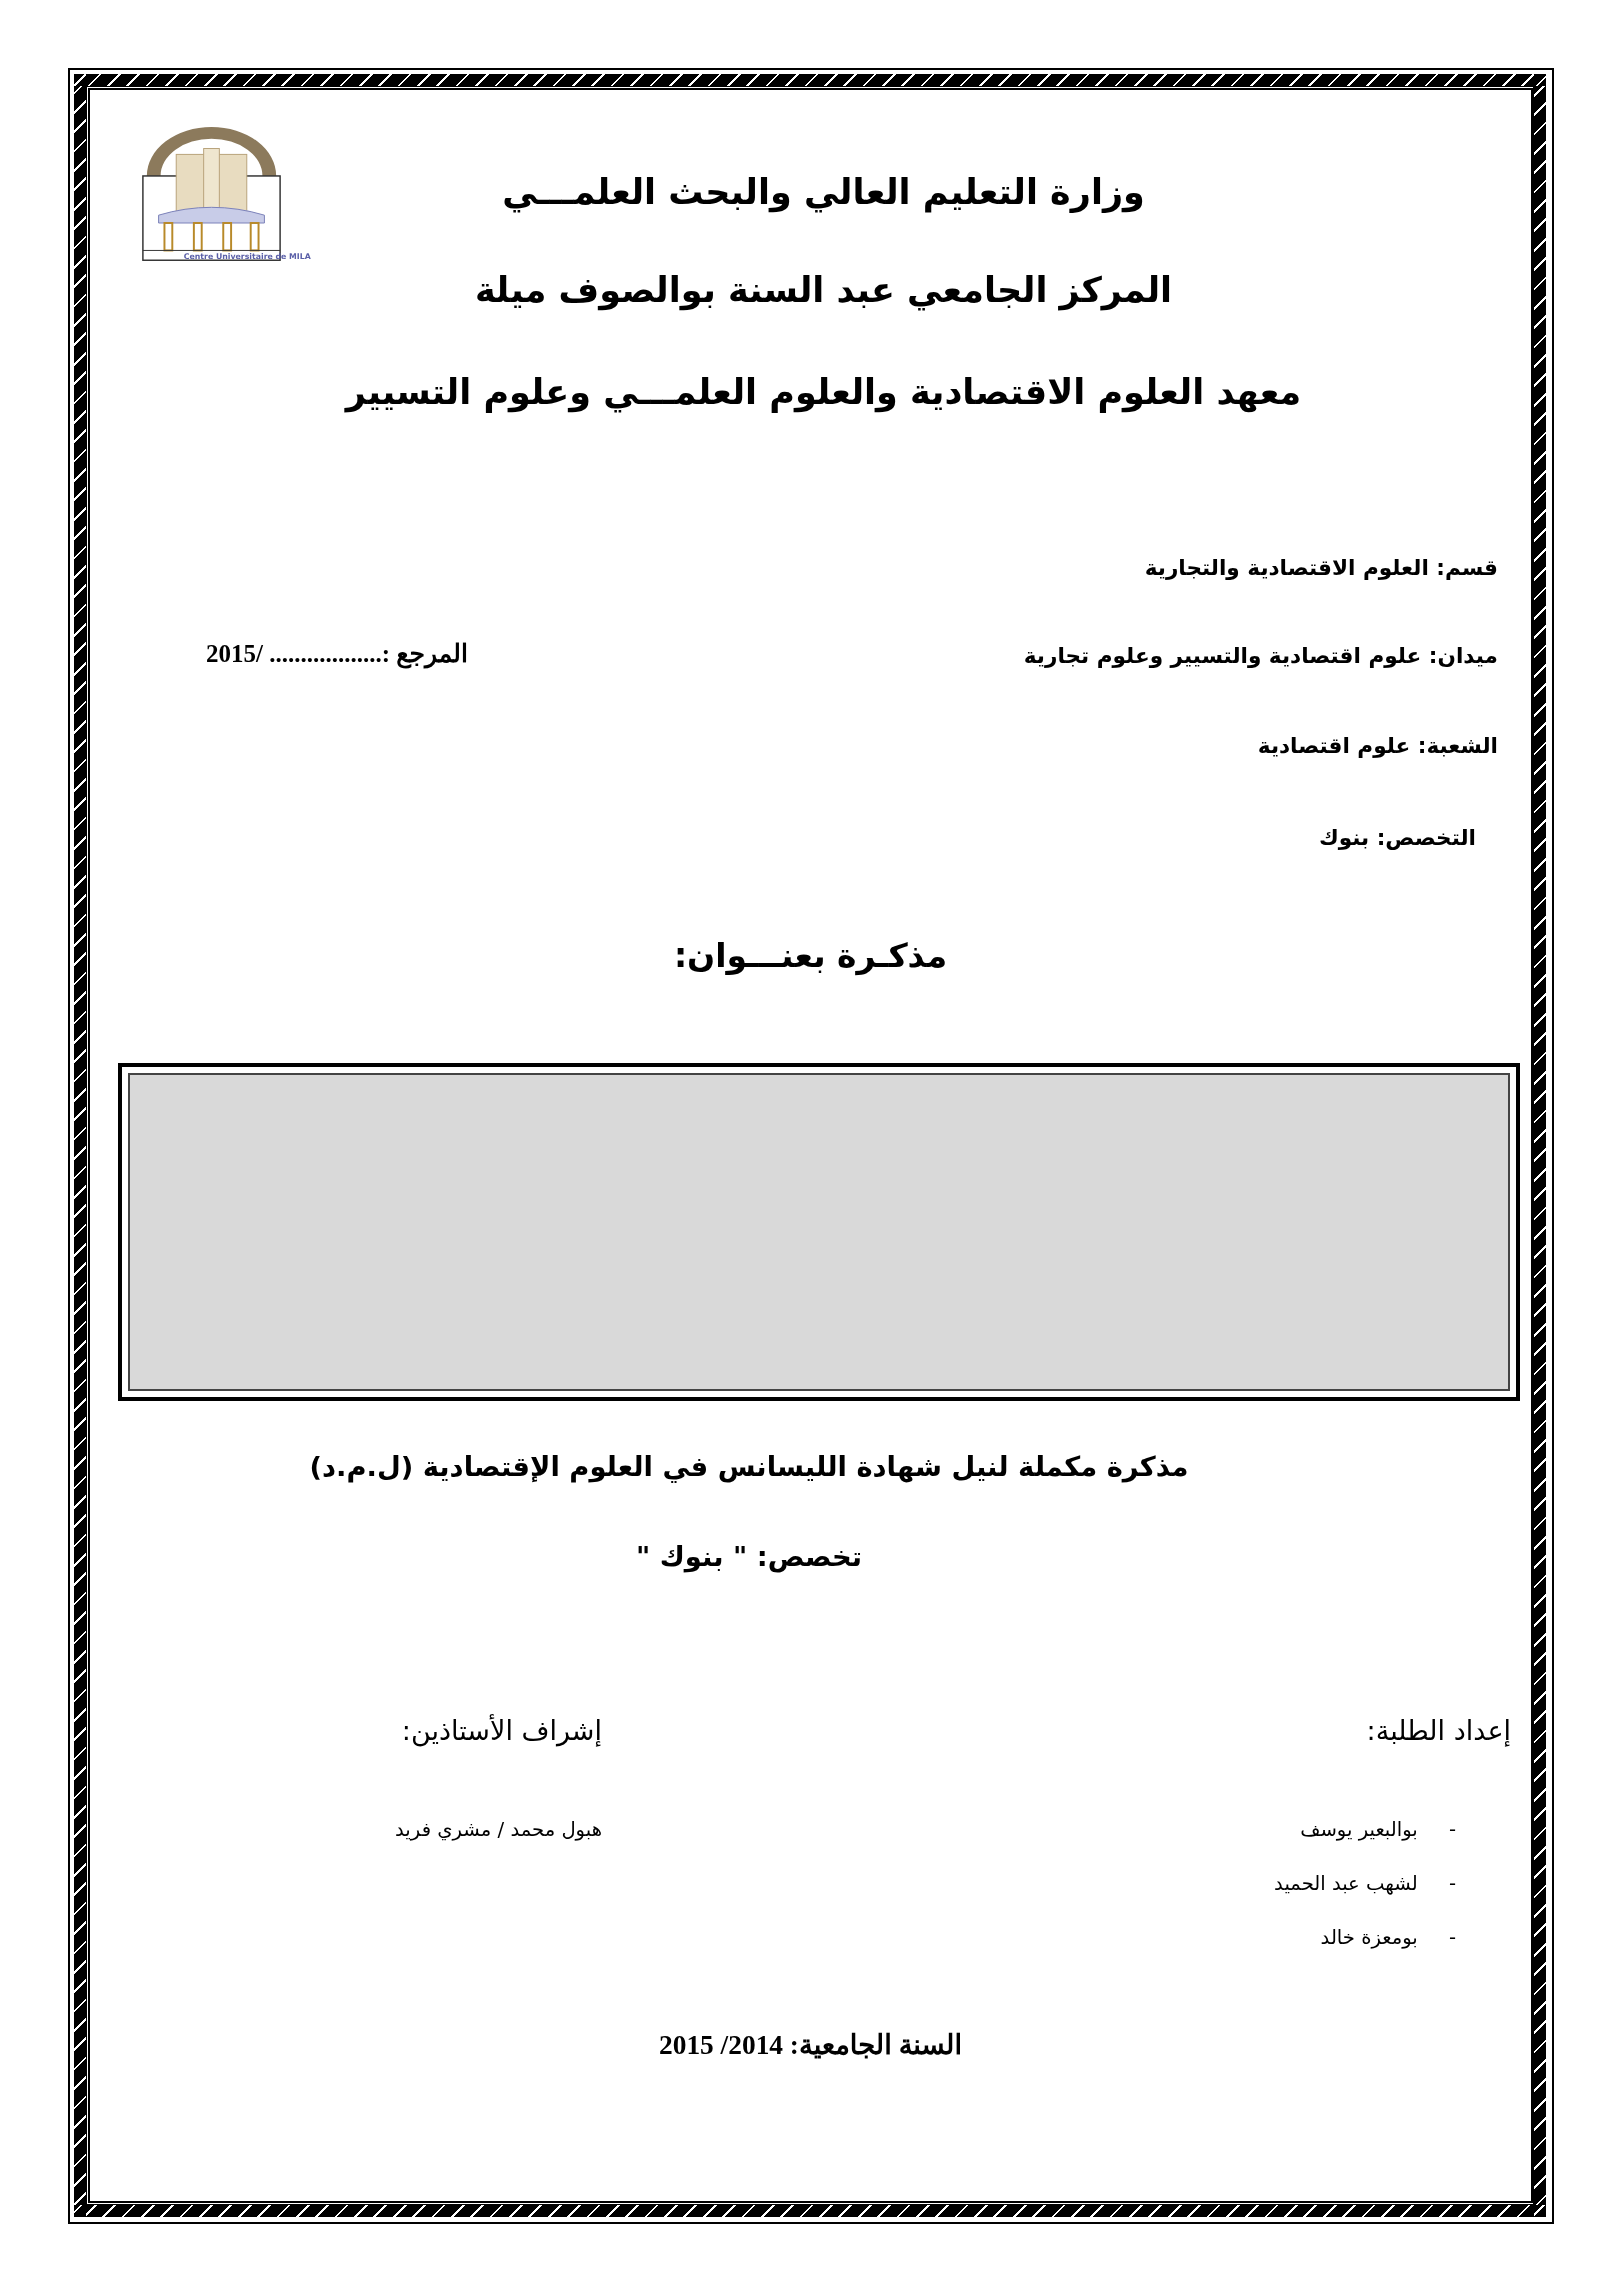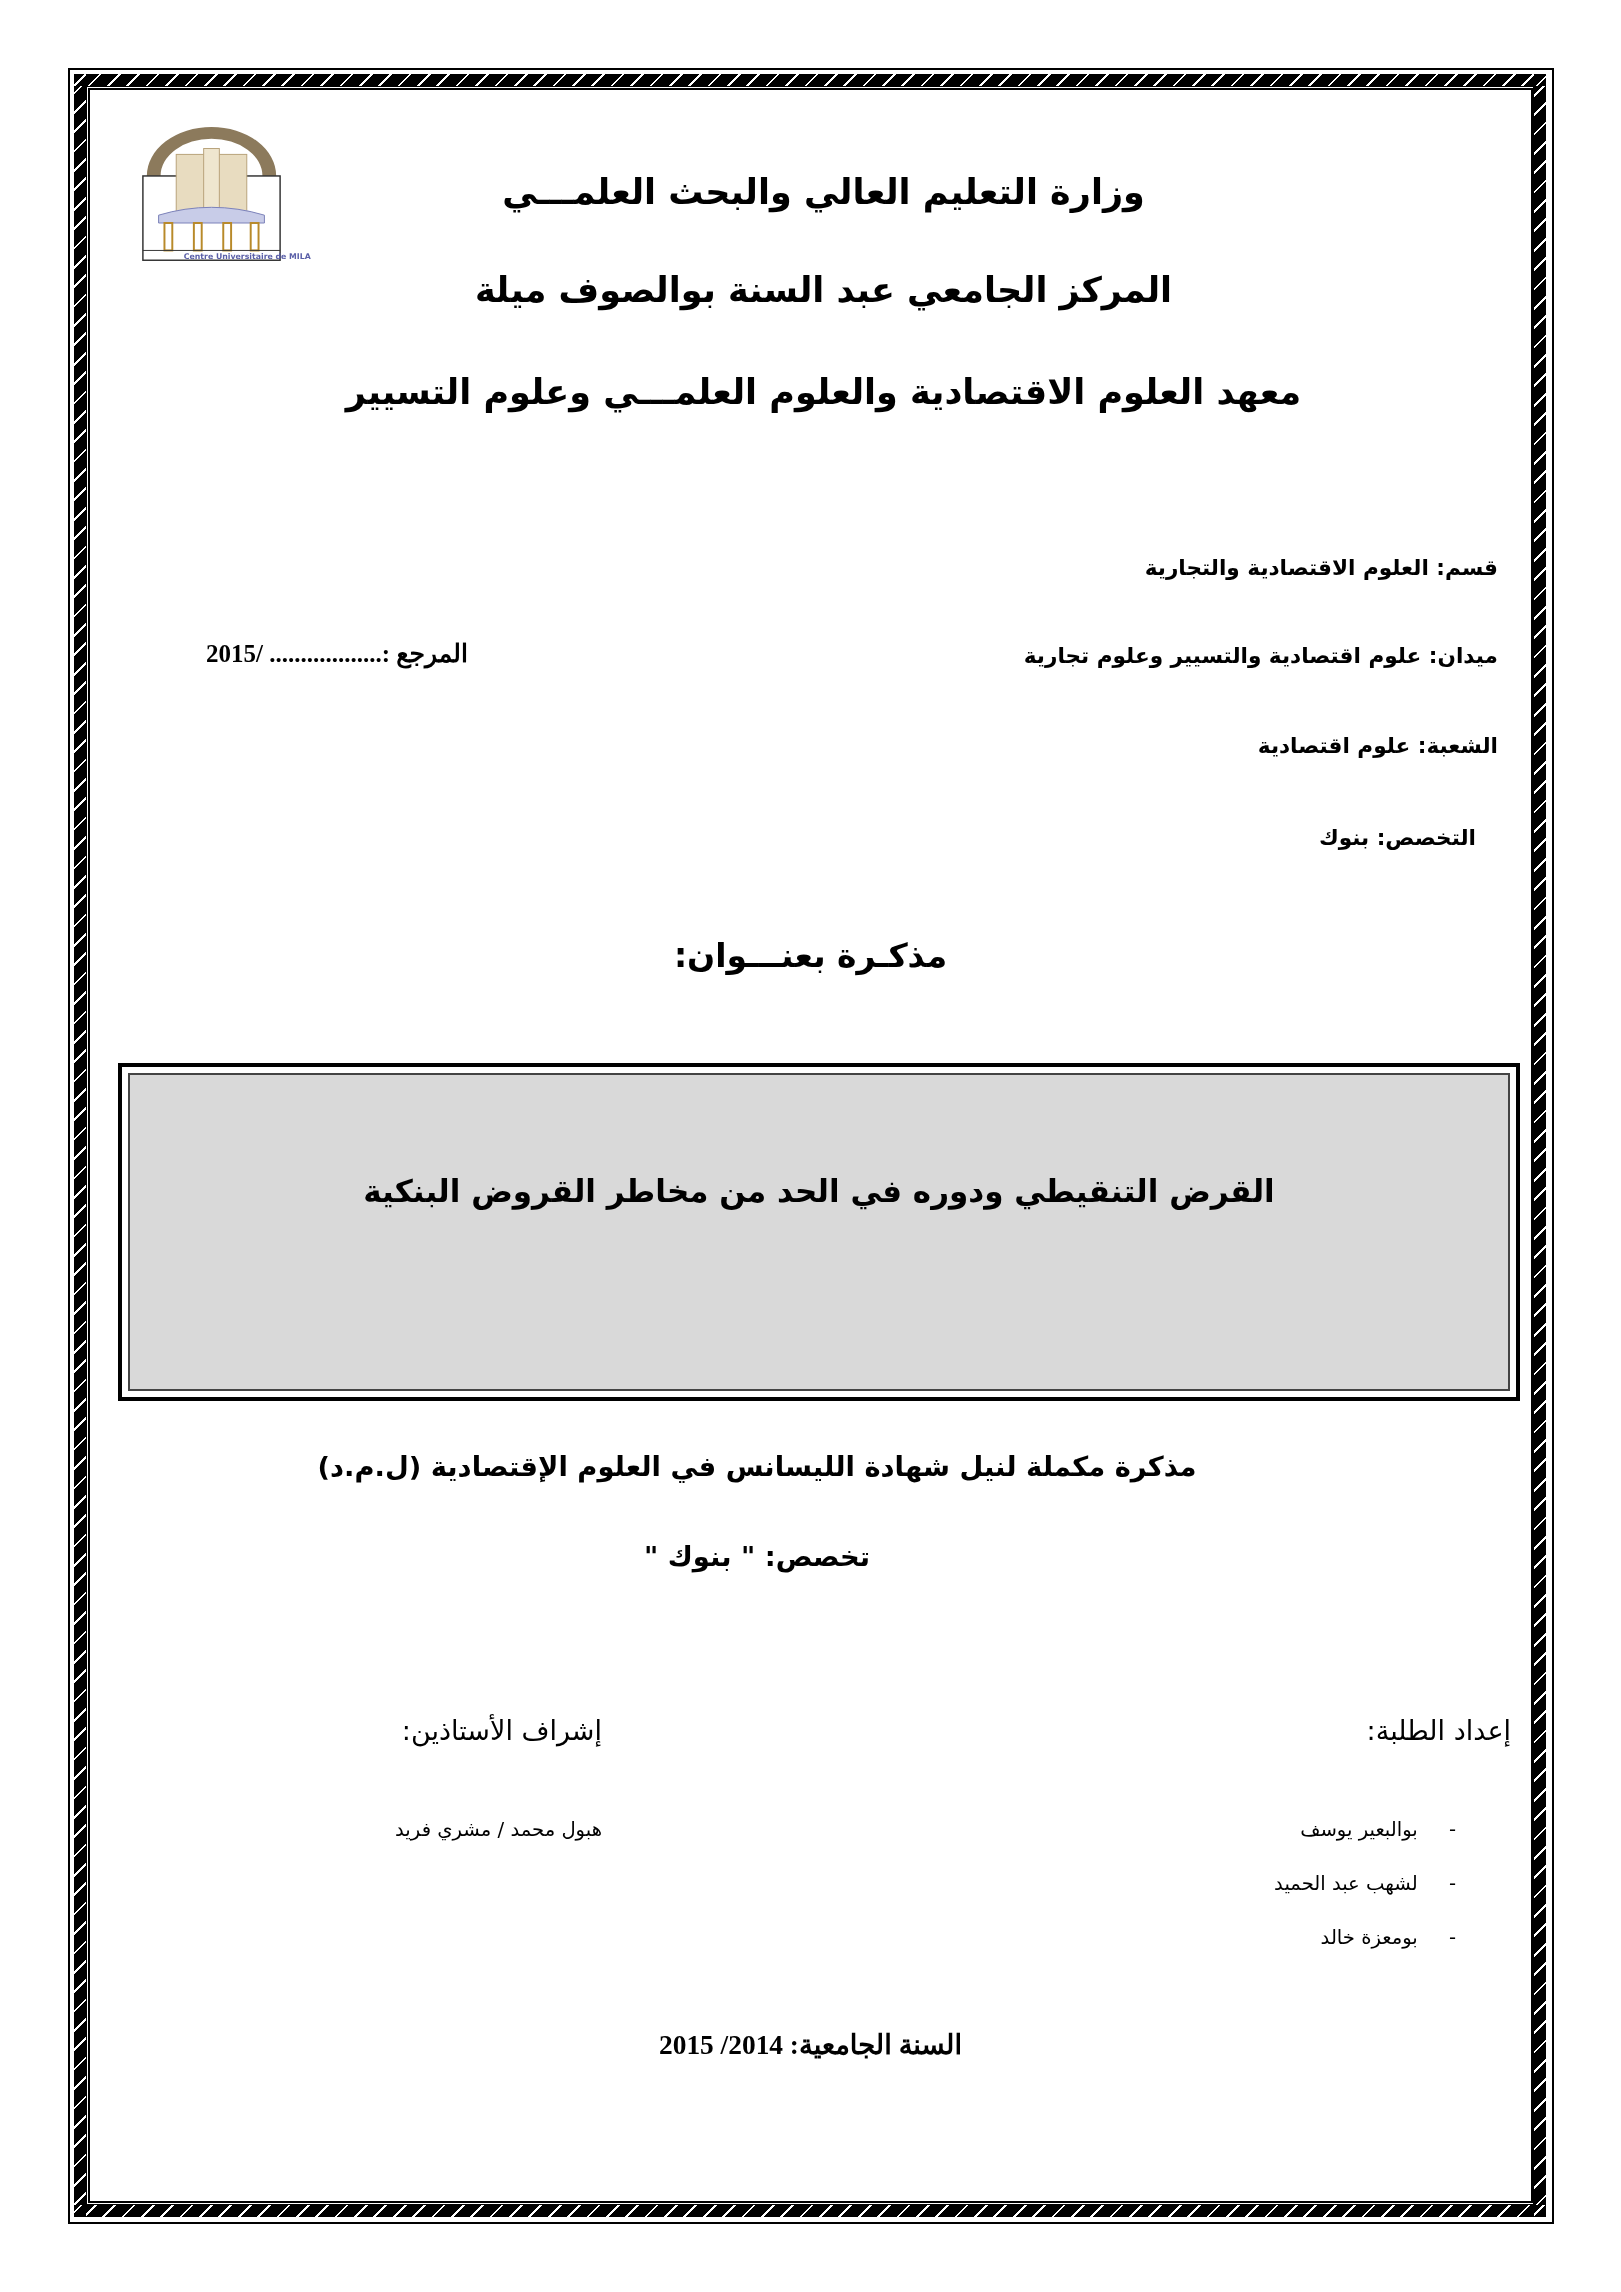--- a/index.html
+++ b/index.html
@@ -14,21 +14,21 @@
     -webkit-mask-composite:xor;mask-composite:exclude;}
   .frame-inner{position:absolute;left:88px;top:88px;width:1445px;height:2115px;border:2px solid #000;box-sizing:border-box;}
   .logo{position:absolute;left:137px;top:125px;width:149px;height:147px;}
   .abs{position:absolute;white-space:nowrap;}
   .rtl{direction:rtl;}
   .hdr{font-family:"DejaVu Sans",sans-serif;font-weight:bold;font-size:35px;left:13px;width:1621px;text-align:center;}
   .lbl{font-weight:bold;font-size:21.6px;right:123px;text-align:right;}
   .title-box{position:absolute;left:118px;top:1063px;width:1402px;height:338px;border:4.9px solid #000;box-sizing:border-box;}
   .title-box .inner{position:absolute;left:5.9px;top:5.9px;right:5.9px;bottom:5.9px;border:2px solid #444;background:#d9d9d9;}
   .tline{font-weight:bold;font-size:31px;left:0;right:0;text-align:center;}
-  .sub{font-weight:bold;font-size:27.4px;left:16px;width:1482px;text-align:center;}
+  .sub{font-weight:bold;font-size:27.4px;left:8px;width:1482px;text-align:center;}
   .section{font-weight:normal;font-size:27px;}
   .name{font-size:19.6px;}
 </style>
 </head>
 <body>
 
 <div class="frame-outer"></div>
 <div class="frame-band"></div>
 <div class="frame-inner"></div>
 
@@ -55,21 +55,20 @@
 <div class="abs lbl rtl" style="top:555px;">قسم: العلوم الاقتصادية والتجارية</div>
 <div class="abs lbl rtl" style="top:643px;">ميدان: علوم اقتصادية والتسيير وعلوم تجارية</div>
 <div class="abs rtl" style="top:639px;left:206px;font-weight:bold;font-size:25px;font-family:'Liberation Serif',serif;">المرجع :.................. /2015</div>
 <div class="abs lbl rtl" style="top:733px;">الشعبة: علوم اقتصادية</div>
 <div class="abs lbl rtl" style="top:825px;right:145px;">التخصص: بنوك</div>
 
 <div class="abs rtl" style="top:936px;left:0;width:1621px;text-align:center;font-weight:bold;font-size:33px;">مذكـرة بعنـــوان:</div>
 
 <div class="title-box">
   <div class="inner">
-    <div class="abs tline rtl" style="top:98px;">القرض التنقيطي ودوره في الحد من مخاطر القروض البنكية</div>
   </div>
 </div>
 
 <div class="abs sub rtl" style="top:1451px;">مذكرة مكملة لنيل شهادة الليسانس في العلوم الإقتصادية (ل.م.د)</div>
 <div class="abs sub rtl" style="top:1541px;">تخصص: " بنوك "</div>
 
 <div class="abs section rtl" style="top:1715px;right:110px;">إعداد الطلبة:</div>
 <div class="abs section rtl" style="top:1715px;right:1019px;">إشراف الأستاذين:</div>
 
 <div class="abs rtl name" style="top:1818px;right:165px;">

